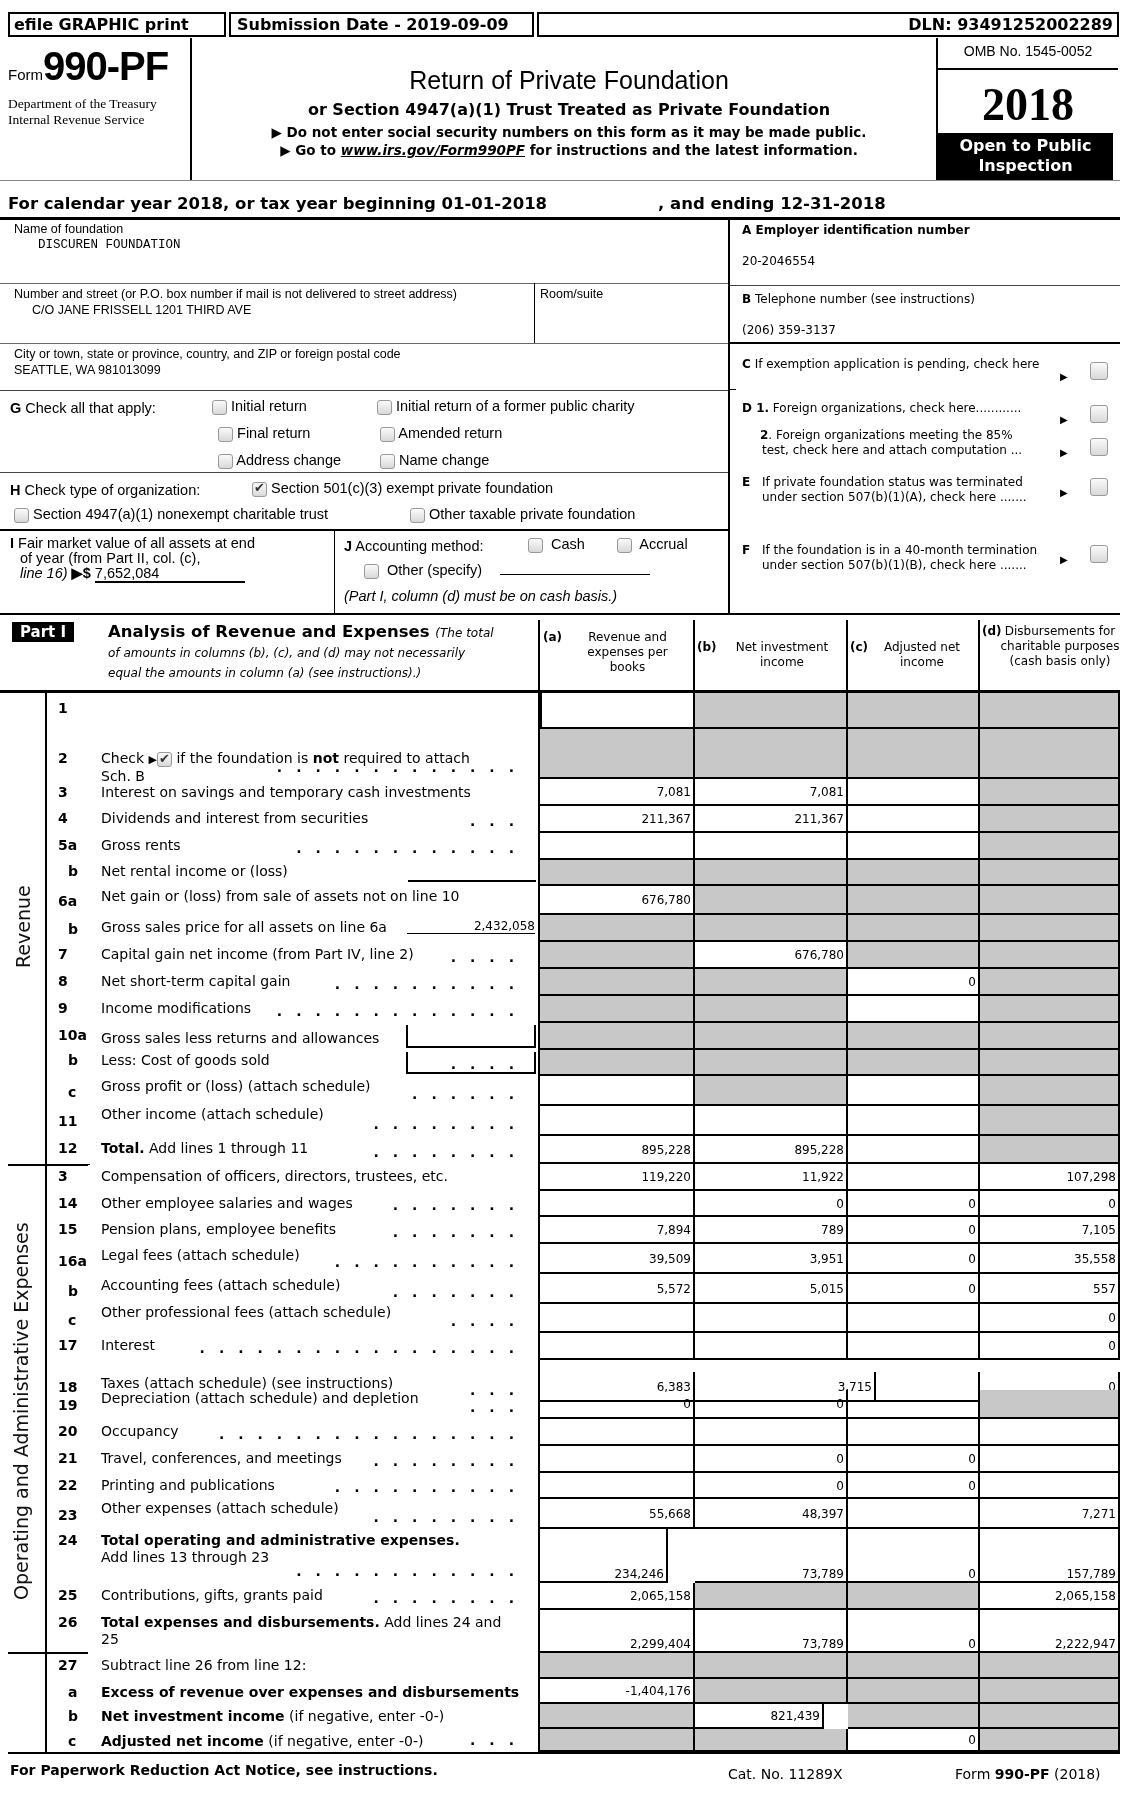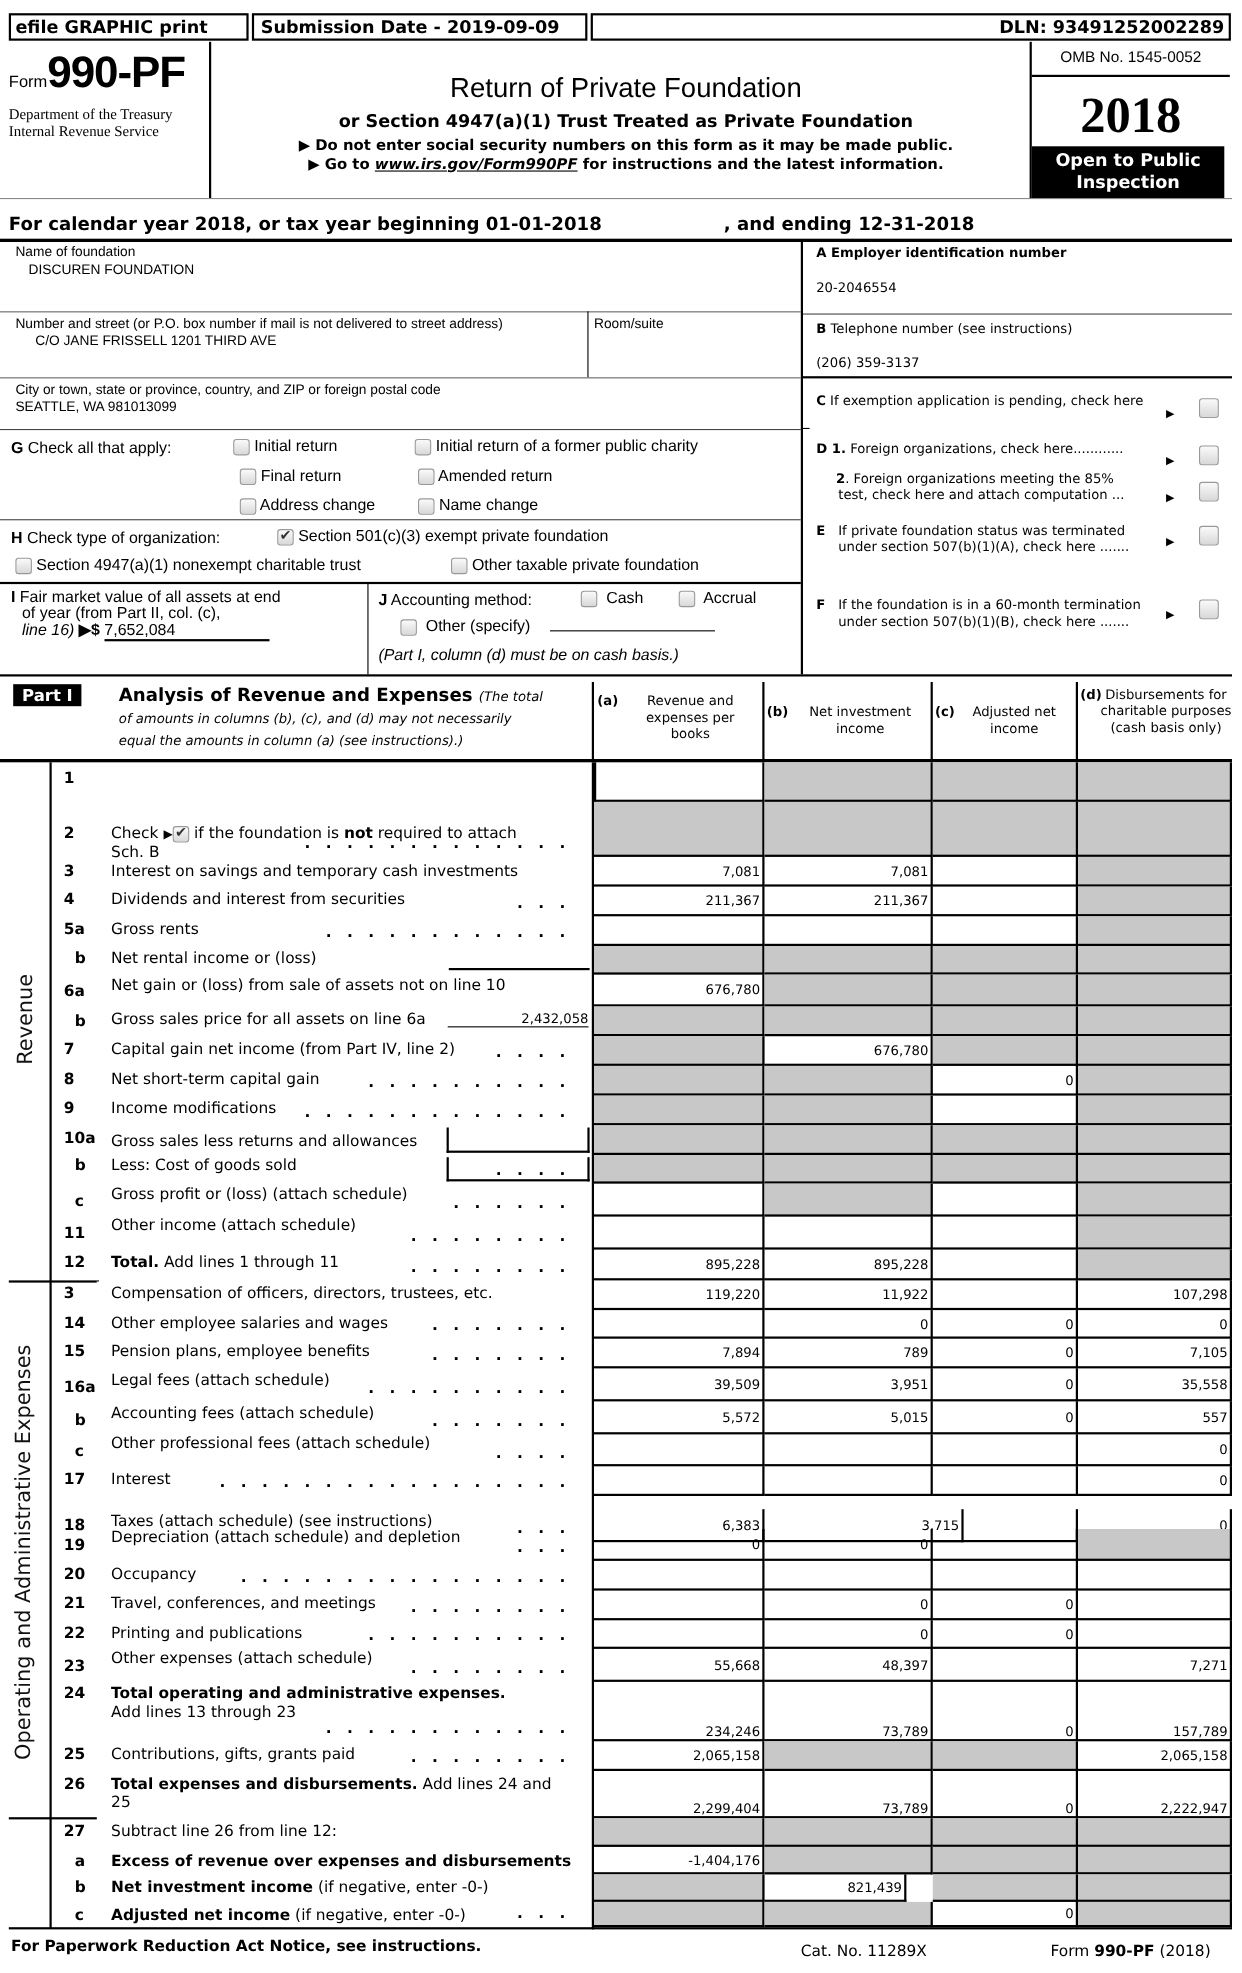--- a/index.html
+++ b/index.html
@@ -61,21 +61,21 @@
   <div>Inspection</div>
 </div>
 <div class="hline" style="left:0;top:180px;width:1120px;height:1px;background:#888;"></div>
 
 <div class="abs" style="left:8px;top:194px;font-weight:bold;font-size:16.5px;">For calendar year 2018, or tax year beginning 01-01-2018</div>
 <div class="abs" style="left:658px;top:194px;font-weight:bold;font-size:16.5px;">, and ending 12-31-2018</div>
 <div class="hline" style="left:0;top:217px;width:1120px;height:3px;"></div>
 
 <div class="hline" style="left:728px;top:218px;width:2px;height:395px;"></div>
 <div class="abs lib small" style="left:14px;top:222px;">Name of foundation</div>
-<div class="abs lib small" style="left:26px;top:238px;">DISCUREN FOUNDATION</div>
+<div class="abs lib small" style="left:38px;top:238px;font-family:Liberation Mono, monospace;">DISCUREN FOUNDATION</div>
 <div class="hline" style="left:0;top:283px;width:728px;height:1px;background:#666;"></div>
 <div class="abs lib small" style="left:14px;top:287px;">Number and street (or P.O. box number if mail is not delivered to street address)</div>
 <div class="abs lib small" style="left:32px;top:303px;">C/O JANE FRISSELL 1201 THIRD AVE</div>
 <div class="hline" style="left:534px;top:283px;width:1px;height:60px;"></div>
 <div class="abs lib small" style="left:540px;top:287px;">Room/suite</div>
 <div class="hline" style="left:0;top:343px;width:728px;height:1px;background:#666;"></div>
 <div class="abs lib small" style="left:14px;top:347px;">City or town, state or province, country, and ZIP or foreign postal code</div>
 <div class="abs lib small" style="left:14px;top:363px;">SEATTLE, WA  981013099</div>
 
 <div class="abs" style="left:742px;top:223px;font-size:12px;font-weight:bold;">A Employer identification number</div>
@@ -104,21 +104,21 @@
       <div>If private foundation status was terminated</div>
       <div>under section 507(b)(1)(A), check here .......</div>
     </div>
 </div>
 <span class="arrow" style="left:1060px;top:487px;">▶</span>
 <div class="cbr" style="left:1090px;top:478px;"></div>
 
 <div class="abs" style="left:742px;top:543px;font-size:12px;line-height:15px;">
   <b>F</b>
   <div class="abs" style="left:20px;top:0;white-space:nowrap;">
-      <div>If the foundation is in a 60-month termination</div>
+      <div>If the foundation is in a 40-month termination</div>
       <div>under section 507(b)(1)(B), check here .......</div>
     </div>
 </div>
 <span class="arrow" style="left:1060px;top:554px;">▶</span>
 <div class="cbr" style="left:1090px;top:545px;"></div>
 
 <div class="hline" style="left:730px;top:389px;width:6px;height:1px;"></div>
 
 <div class="hline" style="left:0;top:390px;width:728px;height:1px;background:#444;"></div>
 <div class="abs lib" style="left:10px;top:400px;font-size:14.5px;"><b>G</b><span> Check all that apply:</span></div>
@@ -434,21 +434,21 @@
       <div style="position:absolute;right:601px;bottom:4px;font-size:14px;font-weight:bold;letter-spacing:14px;">........</div>
       <div class="cell" style="left:540px;width:155px;top:0;height:30px;line-height:30px;">55,668</div>
       <div class="cell" style="left:695px;width:153px;top:0;height:30px;line-height:30px;">48,397</div>
       <div class="cell" style="left:848px;width:132px;top:0;height:30px;line-height:30px;"></div>
       <div class="cell" style="left:980px;width:140px;top:0;height:30px;line-height:30px;">7,271</div>
     </div>
     <div class="row" style="top:1529px;height:54px;">
       <div class="num" style="top:3px;">24</div>
       <div class="lbl" style="top:3px;line-height:17px;"><b>Total operating and administrative expenses.</b><br>Add lines 13 through 23<span class="dots" style="position:absolute;right:-440px;bottom:0;width:0;"></span></div>
       <div style="position:absolute;right:601px;bottom:4px;font-size:14px;font-weight:bold;letter-spacing:14px;">............</div>
-      <div class="cell" style="left:540px;width:155px;top:0;height:54px;line-height:90px;">234,246</div>
+      <div class="cell" style="left:540px;width:128px;top:0;height:54px;line-height:90px;">234,246</div>
       <div class="cell" style="left:695px;width:153px;top:0;height:54px;line-height:90px;">73,789</div>
       <div class="cell" style="left:848px;width:132px;top:0;height:54px;line-height:90px;">0</div>
       <div class="cell" style="left:980px;width:140px;top:0;height:54px;line-height:90px;">157,789</div>
     </div>
     <div class="row" style="top:1583px;height:27px;">
       <div class="num" style="top:4px;">25</div>
       <div class="lbl" style="top:4px;line-height:17px;">Contributions, gifts, grants paid<span class="dots" style="position:absolute;right:-440px;bottom:0;width:0;"></span></div>
       <div style="position:absolute;right:601px;bottom:4px;font-size:14px;font-weight:bold;letter-spacing:14px;">........</div>
       <div class="cell" style="left:540px;width:155px;top:0;height:27px;line-height:27px;">2,065,158</div>
       <div class="cell gray" style="left:695px;width:153px;top:0;height:27px;line-height:27px;"></div>

